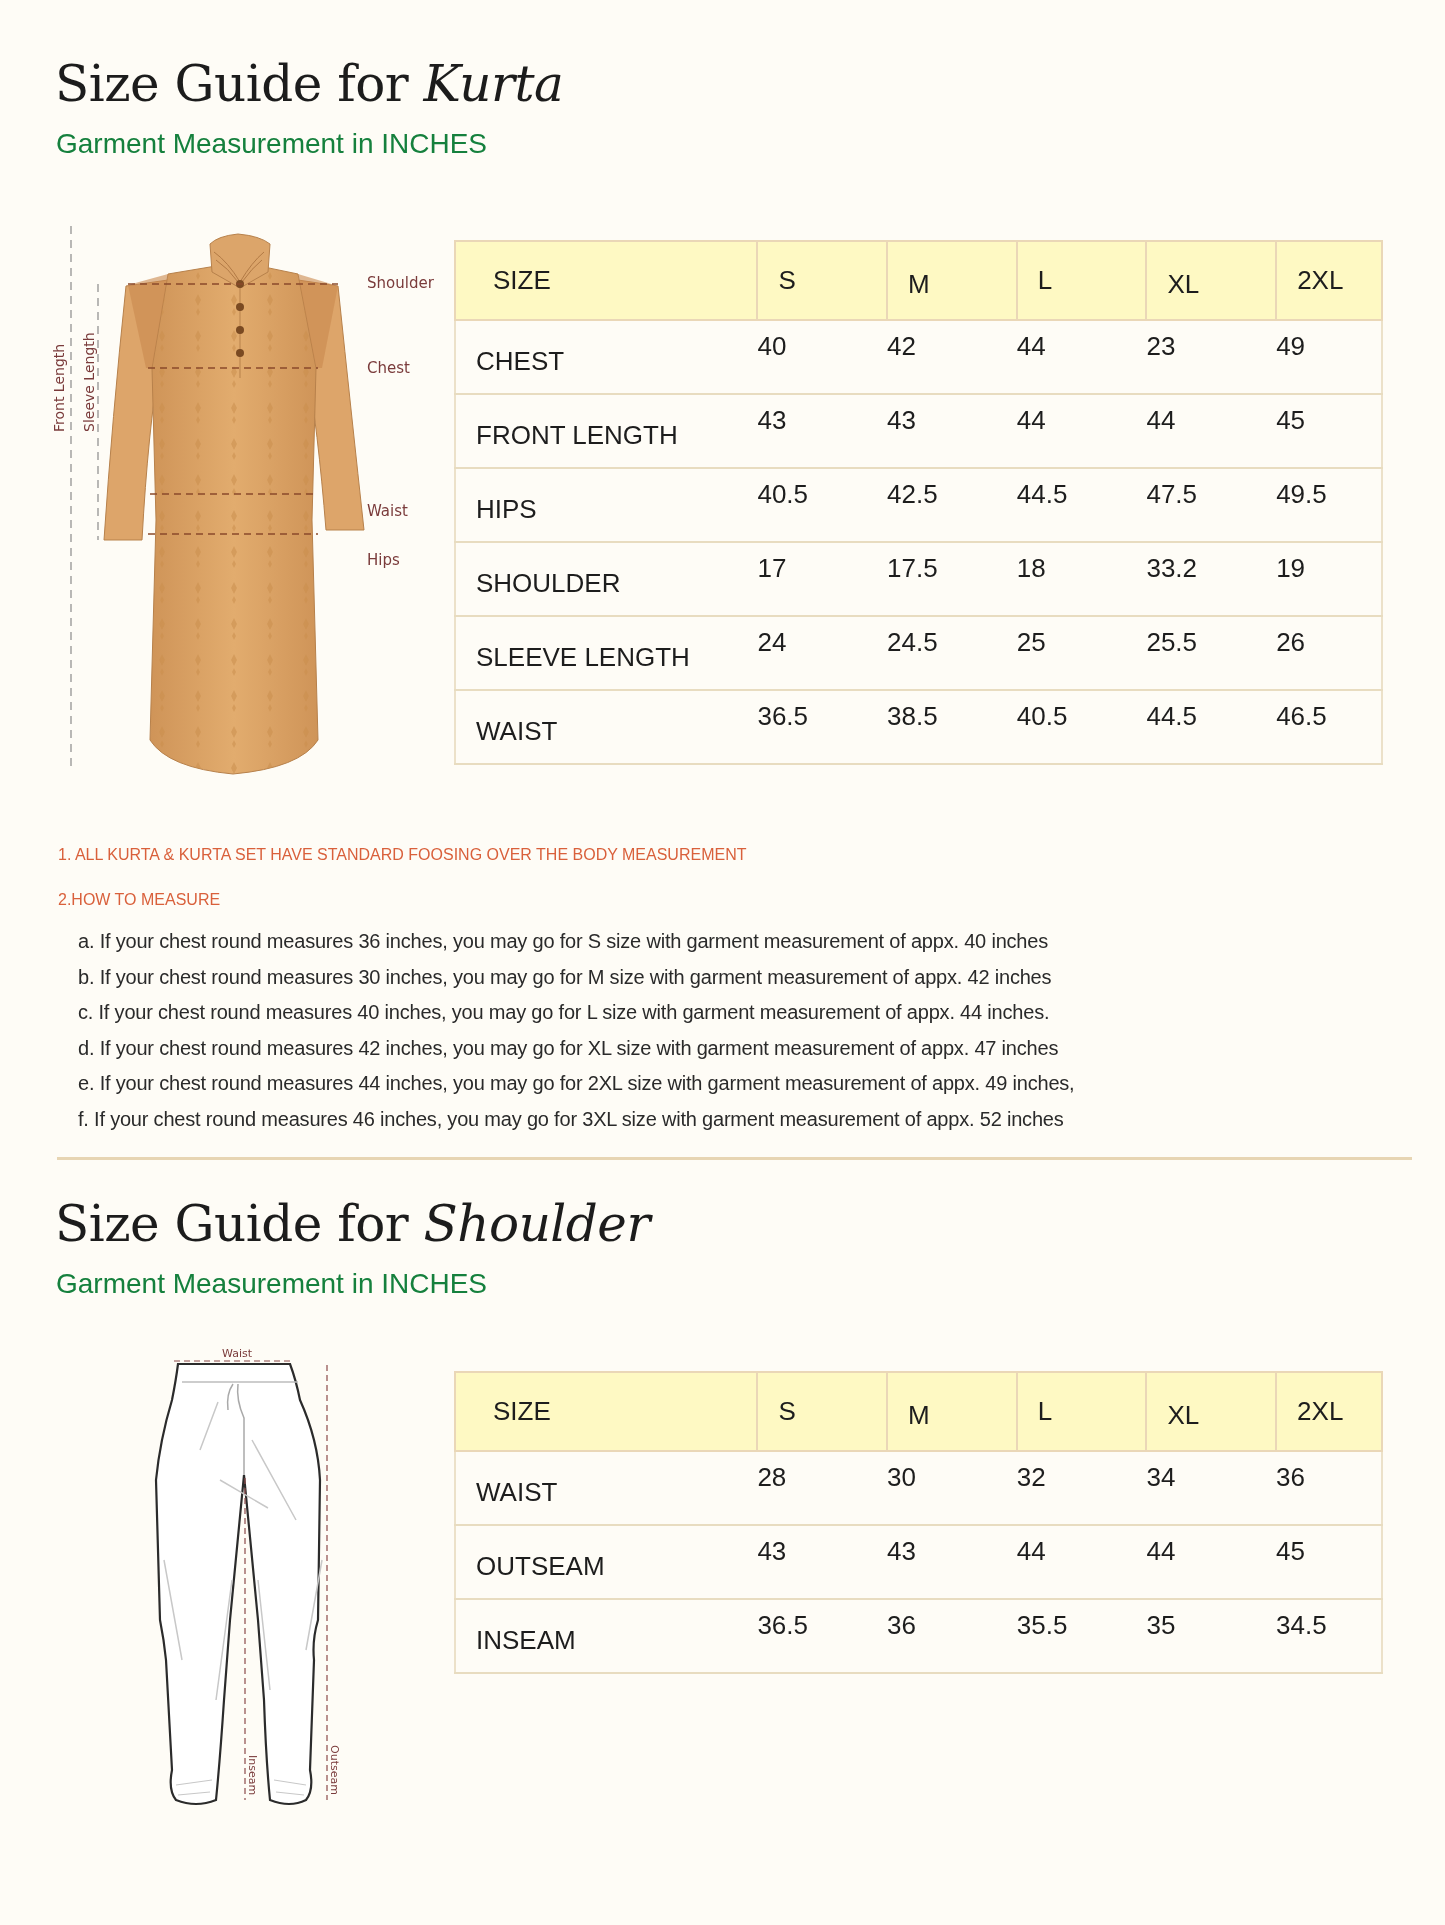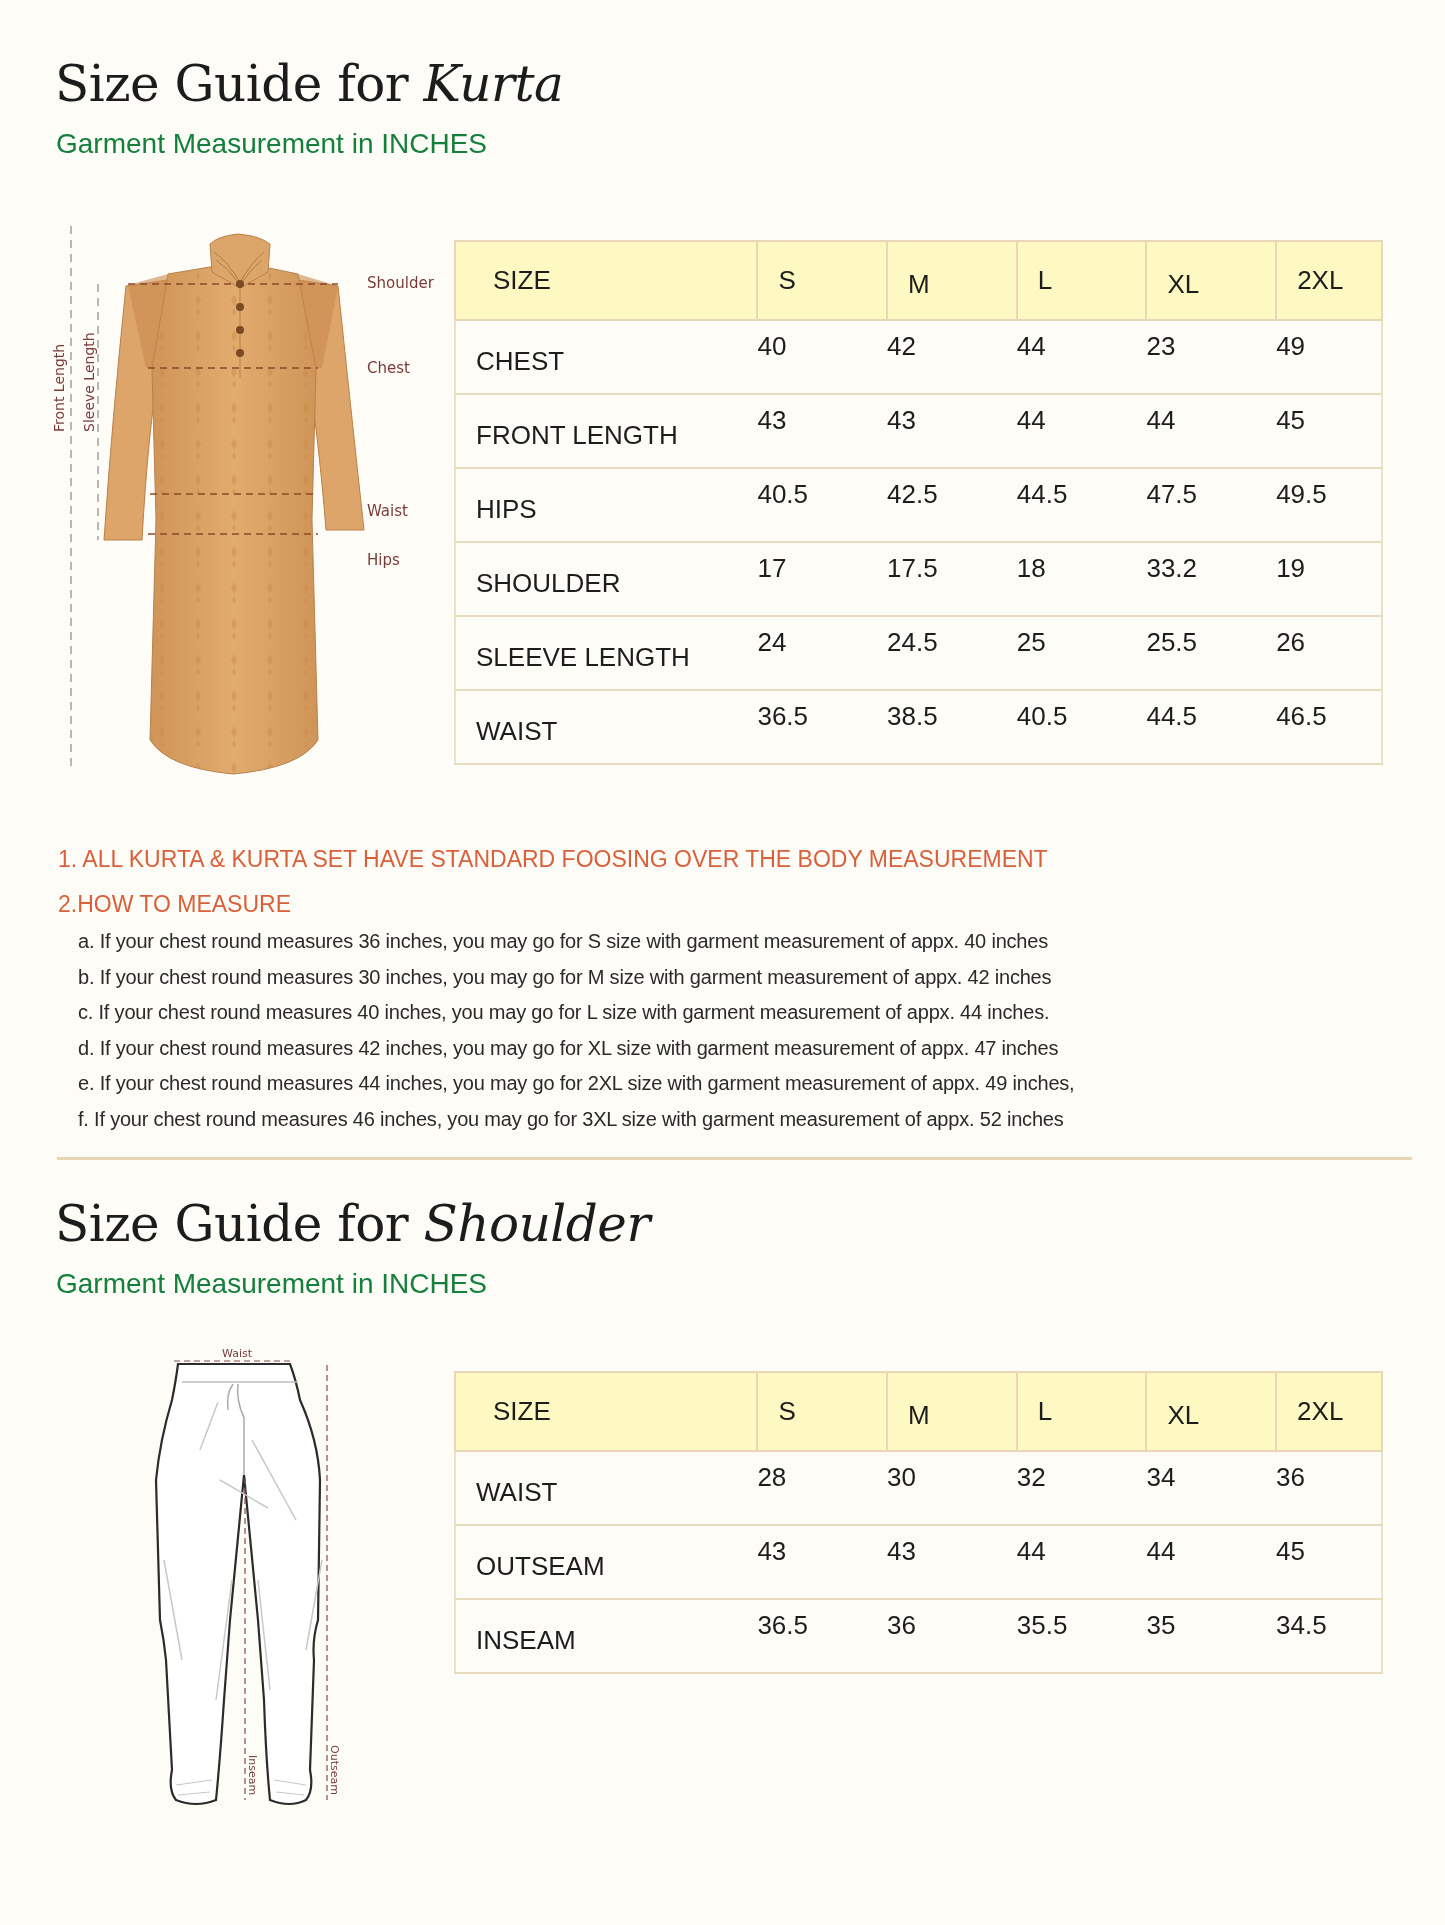--- a/index.html
+++ b/index.html
@@ -40,21 +40,21 @@
     .c0 { width: 303px; }
     .c1 { width: 130px; }
     .c2 { width: 130px; }
     .c3 { width: 130px; }
     .c4 { width: 130px; }
     .c5 { width: 106px; margin-top: 32px; }
     th.sc { padding-left: 20px; }
     th.sc.m, th.sc.xl { padding-top: 8px; }
 
     .note-head {
-      position: absolute; left: 58px; font-size: 23px; color: #d9603b; white-space: nowrap;
+      position: absolute; left: 58px; font-size: 16px; color: #d9603b; white-space: nowrap;
     }
     .note-list { position: absolute; left: 78px; top: 924px; list-style: none; }
     .note-list li { font-size: 20px; color: #2a2a2a; height: 35.6px; line-height: 35.6px; white-space: nowrap; letter-spacing: -0.2px; }
 
     .divider { position: absolute; left: 57px; top: 1157px; width: 1355px; height: 3px; background: #e7d5b3; }
 
     .figure { position: absolute; }
     .fig-label { font-family: "DejaVu Sans", sans-serif; fill: #7a3b3b; }
   </style>
 </head>

